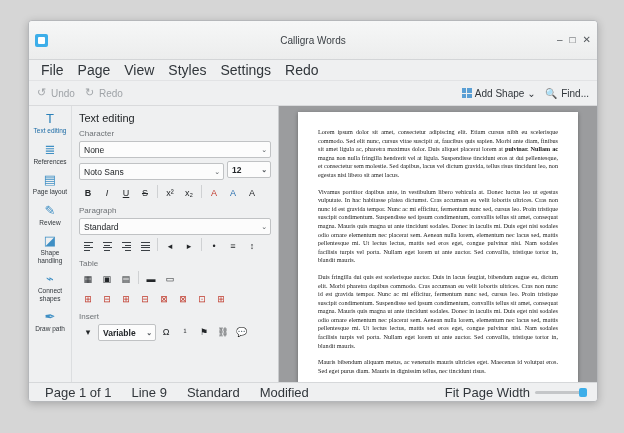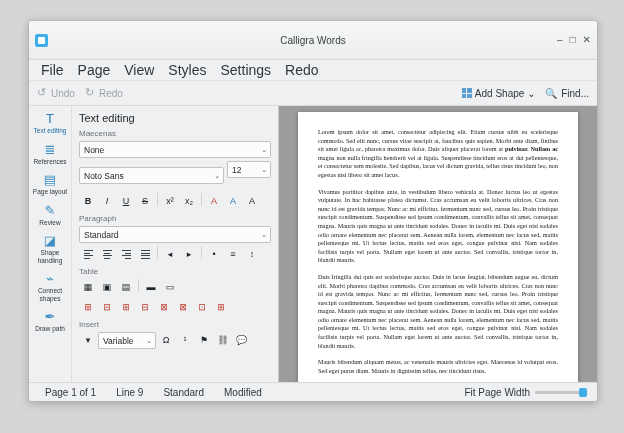--- a/index.html
+++ b/index.html
@@ -208,21 +208,21 @@
     margin-bottom: 3px;
   }
   .combo .caret {
     position: absolute;
     right: 3px;
     font-size: 7px;
     color: #51565b;
   }
   .row { display: flex; gap: 3px; align-items: center; }
   .combo.flex1 { flex: 1; margin-bottom: 0; }
-  .combo.small { width: 34px; margin-bottom: 12px; }
+  .combo.small { width: 34px; margin-bottom: 4px; font-weight: bold; }
   .btnrow {
     display: flex;
     gap: 1px;
     margin: 3px 0;
     flex-wrap: wrap;
   }
   .ibtn {
     width: 16px; height: 15px;
     border: 1px solid transparent;
     border-radius: 2px;
@@ -283,21 +283,21 @@
     margin: 0 0 8px 0;
   }
   .doc-p b { font-weight: bold; }
   
   .statusbar {
     height: 18px;
     background: #eff0f1;
     border-top: 1px solid #d6d8da;
     display: flex;
     align-items: center;
-    font-size: 10px;
+    font-size: 13px;
     color: #31363b;
     flex: none;
     padding: 0 6px;
   }
   .st {
     padding: 0 10px;
   }
   .st.grow { flex: 1; }
   .zoom-wrap {
     display: flex;
@@ -407,21 +407,21 @@
         </div>
         <div class="rail-item">
           <span class="rail-ico">✒</span>
           <span class="rail-label">Draw path</span>
         </div>
       </div>
 
       <div class="docker">
         <div class="docker-title">Text editing</div>
 
-        <div class="section-label">Maecenas</div>
+        <div class="section-label">Character</div>
         <div class="combo">
           <span>None</span>
           <span class="caret">⌄</span>
         </div>
         <div class="row">
           <div class="combo flex1">
             <span>Noto Sans</span>
             <span class="caret">⌄</span>
           </div>
           <div class="combo small">

